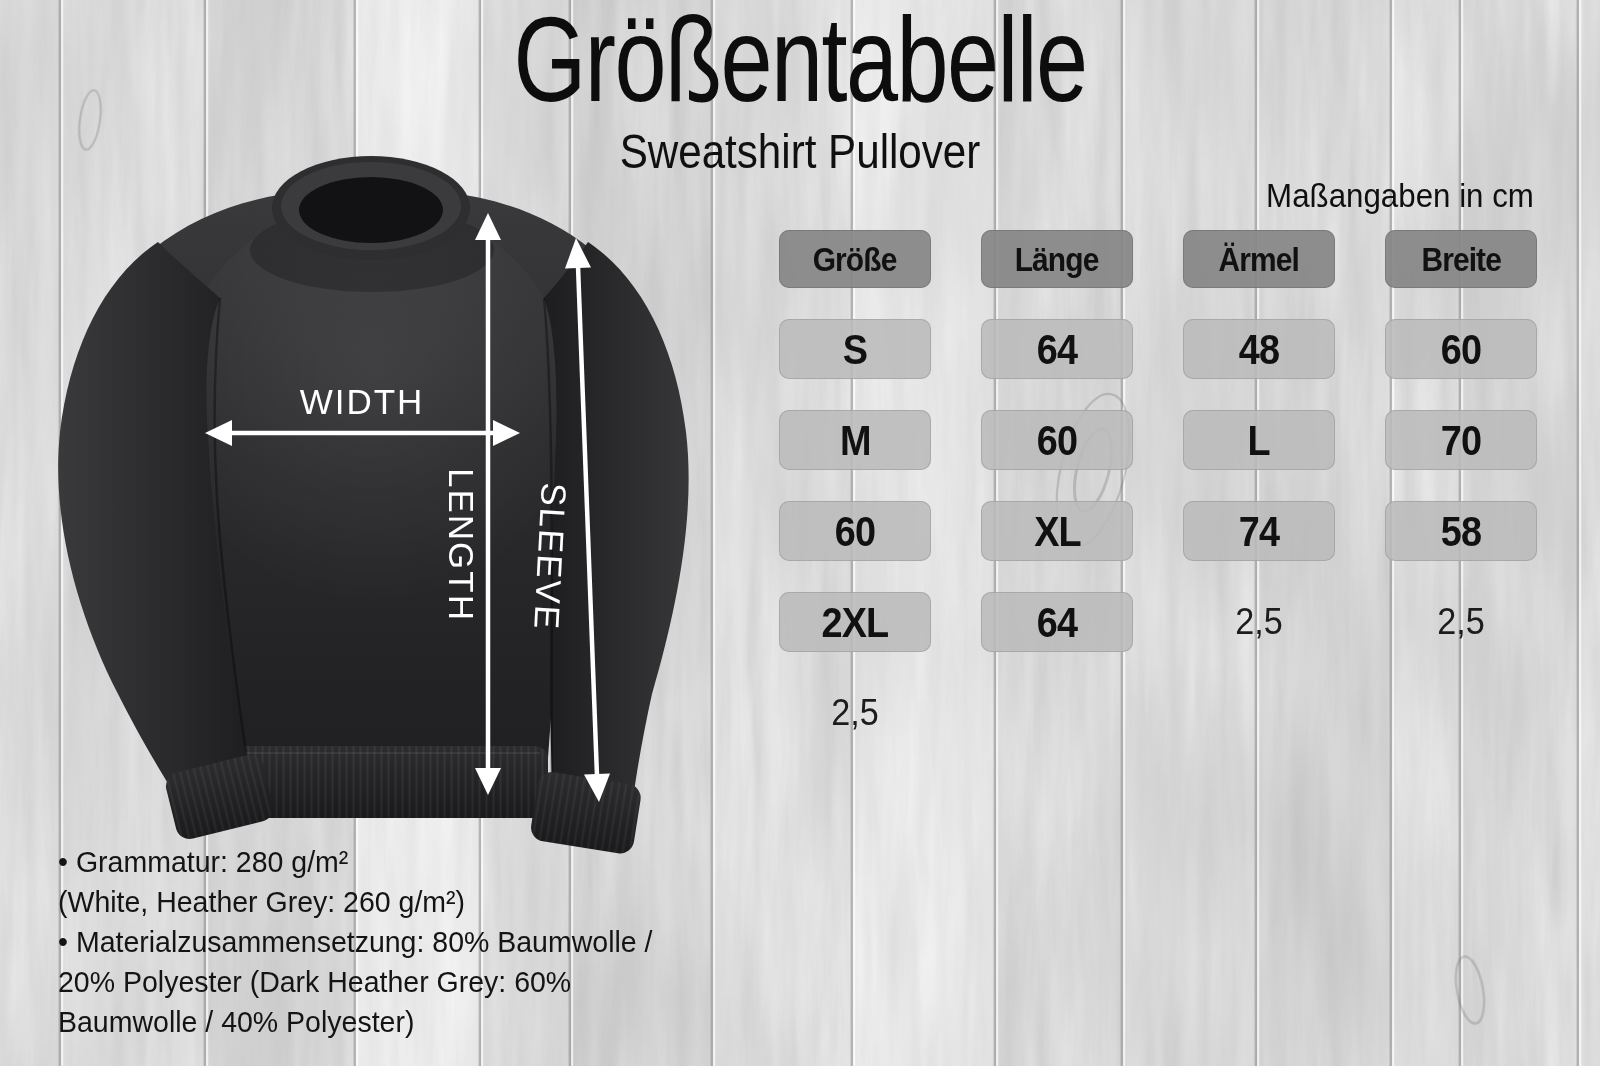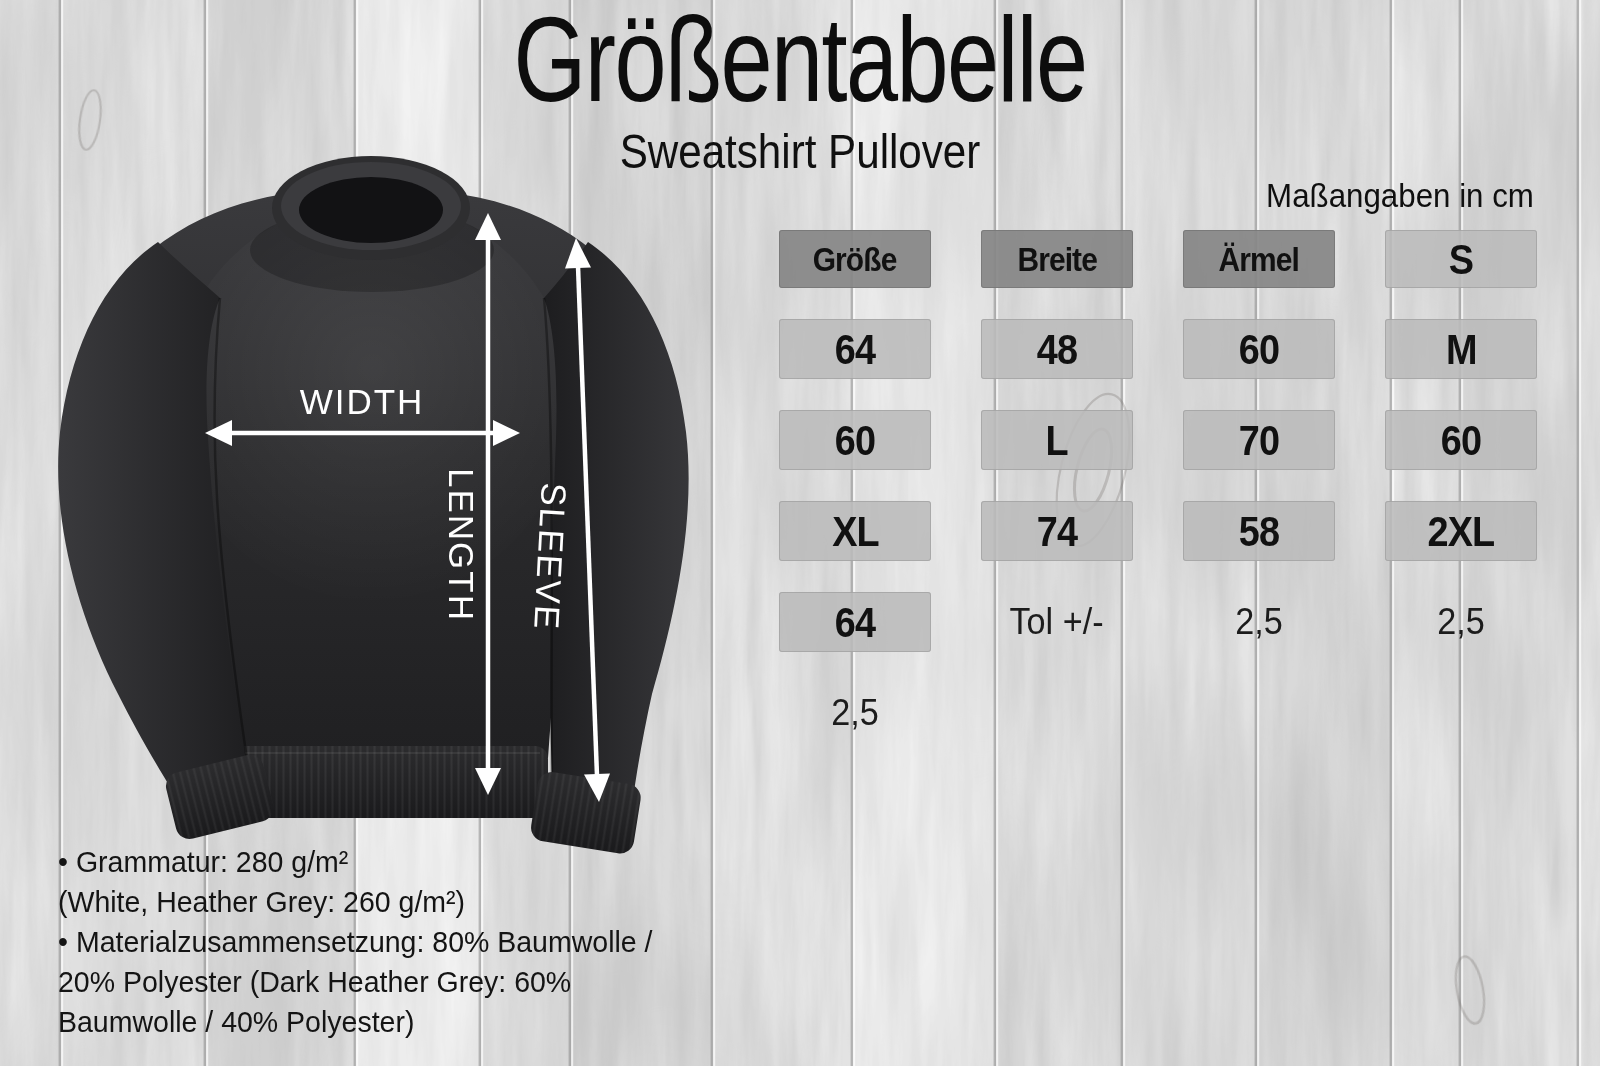--- a/index.html
+++ b/index.html
@@ -37,21 +37,21 @@
   
   #size-table{
     left:779px;top:230px;
     display:grid;
     grid-template-columns:152px 152px 152px 152px;
     grid-template-rows:58px 60px 60px 60px 60px 60px 46px;
     column-gap:50px;row-gap:31px;
   }
   .cell{
     display:flex;align-items:center;justify-content:center;
-    border-radius:3px;color:#111;
+    border-radius:10px;color:#111;
   }
   .cell > span{display:inline-block;transform:scaleX(0.88);letter-spacing:-1px;white-space:nowrap;}
   .cell.hdr{
     background:rgba(134,134,134,0.93);
     box-shadow:inset 0 0 0 1px rgba(110,110,110,0.6);
     font-weight:bold;font-size:34px;
   }
   .cell.val{
     background:rgba(187,187,187,0.88);
     box-shadow:inset 0 0 0 1px rgba(150,150,150,0.55);
@@ -244,25 +244,28 @@
 
   <div id="title" class="overlay">Größentabelle</div>
   <div id="subtitle" class="overlay">Sweatshirt Pullover</div>
   <div id="units-note" class="overlay">Maßangaben in cm</div>
 
   <div id="size-table" class="overlay">
       <div class="cell hdr">
         <span>Größe</span>
       </div>
       <div class="cell hdr">
-        <span>Breite</span>
+        <span>Länge</span>
       </div>
       <div class="cell hdr">
         <span>Ärmel</span>
       </div>
+      <div class="cell hdr">
+        <span>Breite</span>
+      </div>
       <div class="cell val">
         <span>S</span>
       </div>
       <div class="cell val">
         <span>64</span>
       </div>
       <div class="cell val">
         <span>48</span>
       </div>
       <div class="cell val">
@@ -290,23 +293,20 @@
         <span>74</span>
       </div>
       <div class="cell val">
         <span>58</span>
       </div>
       <div class="cell val">
         <span>2XL</span>
       </div>
       <div class="cell val">
         <span>64</span>
-      </div>
-      <div class="cell tol">
-        <span>Tol +/-</span>
       </div>
       <div class="cell tol">
         <span>2,5</span>
       </div>
       <div class="cell tol">
         <span>2,5</span>
       </div>
       <div class="cell tol">
         <span>2,5</span>
       </div>

